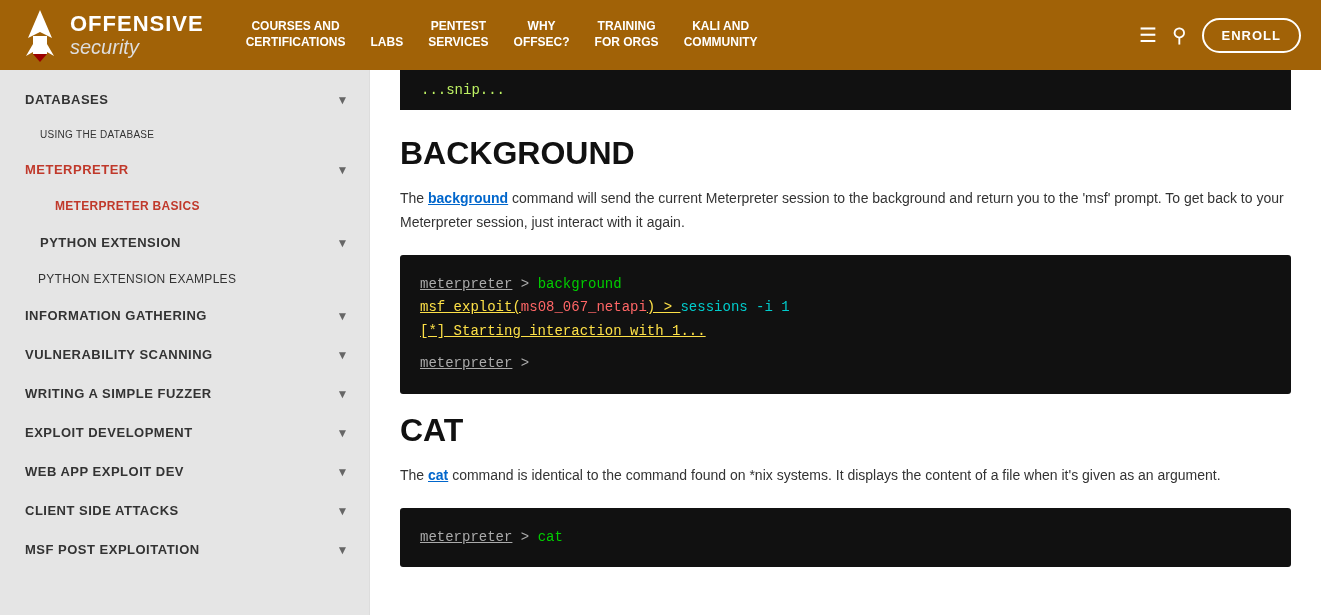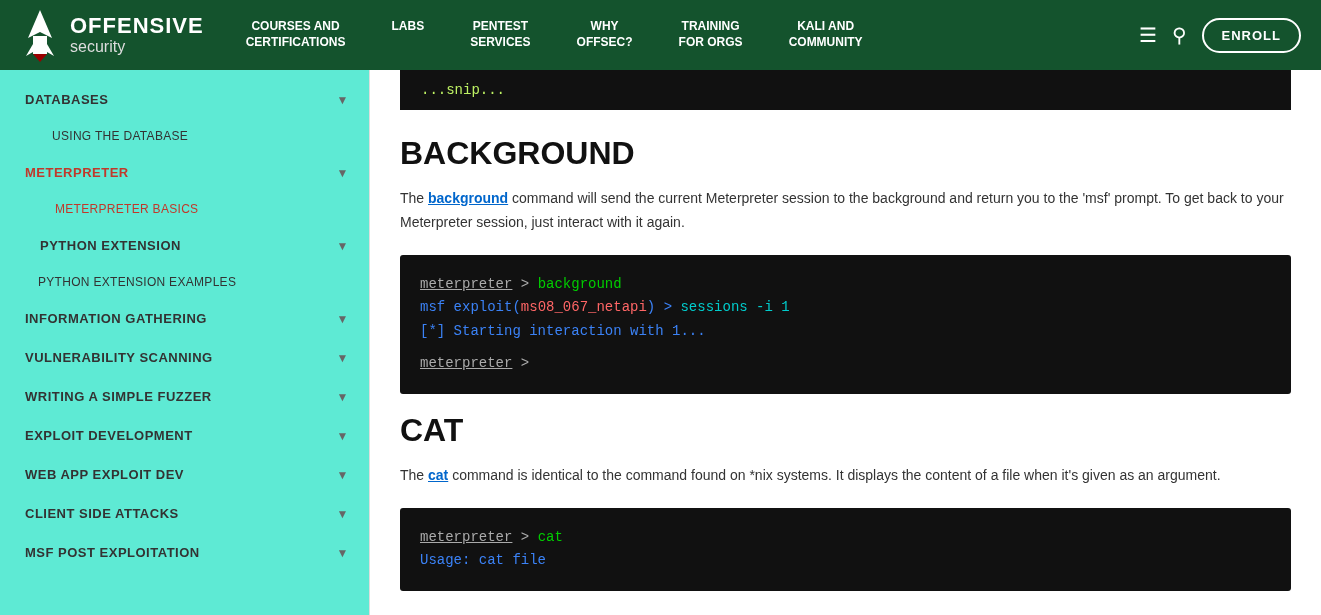--- a/index.html
+++ b/index.html
@@ -1,20 +1,20 @@
 <!DOCTYPE html>
 <html><head>
   <meta charset="utf-8">
   <style>
     * { margin: 0; padding: 0; box-sizing: border-box; }
     body { font-family: Arial, sans-serif; font-size: 15px; color: #333; overflow: hidden; }
 
     
     .header {
-      background-color: #14532d;
+      background-color: #a16207;
       height: 70px;
       display: flex;
       align-items: center;
       padding: 0 20px;
       position: fixed;
       top: 0; left: 0; right: 0;
       z-index: 100;
     }
     .logo-area {
       display: flex;
@@ -32,29 +32,30 @@
       color: white;
       font-weight: bold;
       line-height: 1.1;
     }
     .logo-text .offensive {
       font-size: 22px;
       font-weight: 900;
       letter-spacing: 1px;
     }
     .logo-text .security {
-      font-size: 16px;
+      font-size: 20px;
+      font-style: italic;
       font-weight: 400;
       color: #ddd;
     }
     .nav-items {
       display: flex;
-      align-items: flex-start;
+      align-items: flex-end;
       flex: 1;
-      gap: 22px;
+      gap: 1px;
     }
     .nav-item {
       color: white;
       font-size: 12px;
       font-weight: bold;
       padding: 8px 12px;
       cursor: pointer;
       text-align: center;
       line-height: 1.3;
       text-transform: uppercase;
@@ -90,21 +91,21 @@
     .main-layout {
       display: flex;
       margin-top: 70px;
       height: calc(100vh - 70px);
     }
 
     
     .sidebar {
       width: 370px;
       min-width: 370px;
-      background: #5eead4;
+      background: #e5e5e5;
       border-right: 1px solid #ddd;
       overflow-y: auto;
       padding: 10px 0;
     }
     .sidebar-section {
       display: flex;
       align-items: center;
       justify-content: space-between;
       padding: 12px 20px 12px 25px;
       cursor: pointer;
@@ -113,26 +114,25 @@
       color: #333;
       text-transform: uppercase;
       letter-spacing: 0.5px;
     }
     .sidebar-section .chevron {
       font-size: 12px;
       color: #666;
     }
     .sidebar-sub-item {
       padding: 10px 20px 10px 40px;
-      font-size: 12px;
+      font-size: 10px;
       cursor: pointer;
       color: #333;
       text-transform: uppercase;
       letter-spacing: 0.3px;
-      margin-left: 12px;
     }
     .sidebar-deep-item {
       padding: 10px 20px 10px 55px;
       font-size: 12px;
       cursor: pointer;
       color: #333;
       text-transform: uppercase;
       letter-spacing: 0.3px;
     }
 
@@ -197,21 +197,22 @@
       color: #00cc00;
     }
     .code-block .cmd-red {
       color: #ff6666;
     }
     .code-block .cmd-cyan {
       color: #00cccc;
       text-align: center;
     }
     .code-block .cmd-white {
-      color: #3b82f6;
+      color: #fde047;
+      text-decoration: underline;
     }
   </style>
 </head>
 <body>
 
 <header class="header">
   <div class="logo-area">
     <svg class="logo-rocket" viewBox="0 0 40 55" fill="none">
       <polygon points="20,2 32,30 20,24 8,30" fill="white"></polygon>
       <rect x="13" y="28" width="14" height="18" fill="white"></rect>
@@ -250,21 +251,21 @@
       <span class="chevron">▼</span>
     </div>
     <div class="sidebar-sub-item">
       <span>USING THE DATABASE</span>
     </div>
 
     <div class="sidebar-section" style="color:#c0392b;">
       <span style="color:#c0392b;">METERPRETER</span>
       <span class="chevron">▼</span>
     </div>
-    <div class="sidebar-deep-item active" style="color:#c0392b; font-weight:normal;">
+    <div class="sidebar-deep-item active" style="color:#c0392b; font-weight:bold;">
       <span>METERPRETER BASICS</span>
     </div>
 
     <div class="sidebar-section" style="padding-left:40px;">
       <span>PYTHON EXTENSION</span>
       <span class="chevron">▼</span>
     </div>
     <div class="sidebar-deep-item" style="padding-left:38px;">
       <span>PYTHON EXTENSION EXAMPLES</span>
     </div>
@@ -327,18 +328,15 @@
 
     <h2 class="section-title">CAT</h2>
     <p class="description-text">
       <span>The </span><span class="keyword">cat</span><span> command is identical to the command found on *nix systems. It displays the content of a file when it's given as an argument.</span>
     </p>
 
     <div class="code-block">
       <div>
         <span class="cmd-link">meterpreter</span><span class="prompt-sym"> &gt; </span><span class="cmd-green">cat</span>
       </div>
-      <div>
-        <span class="cmd-white">Usage: cat file</span>
-      </div>
     </div>
   </main>
 </div>
 
 </body></html>

